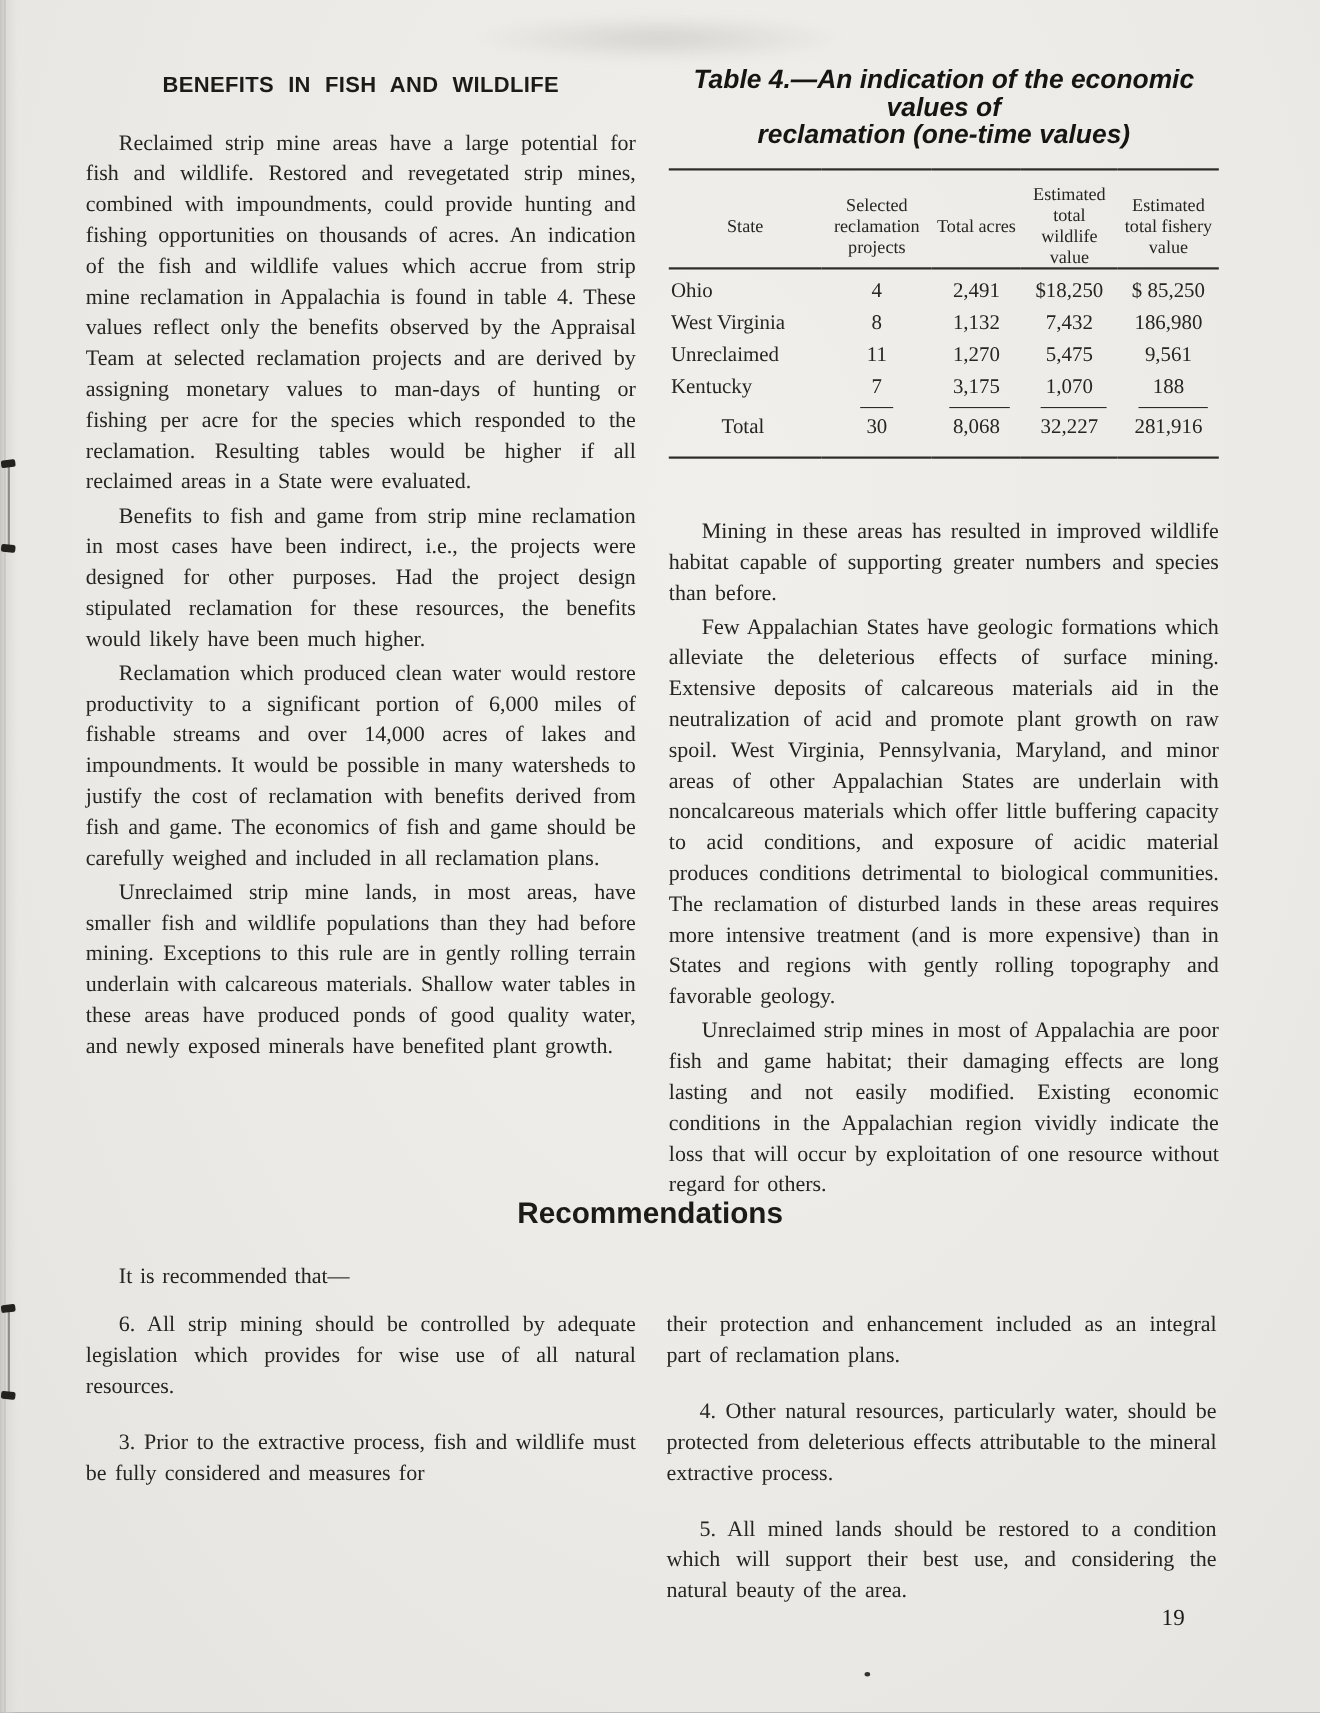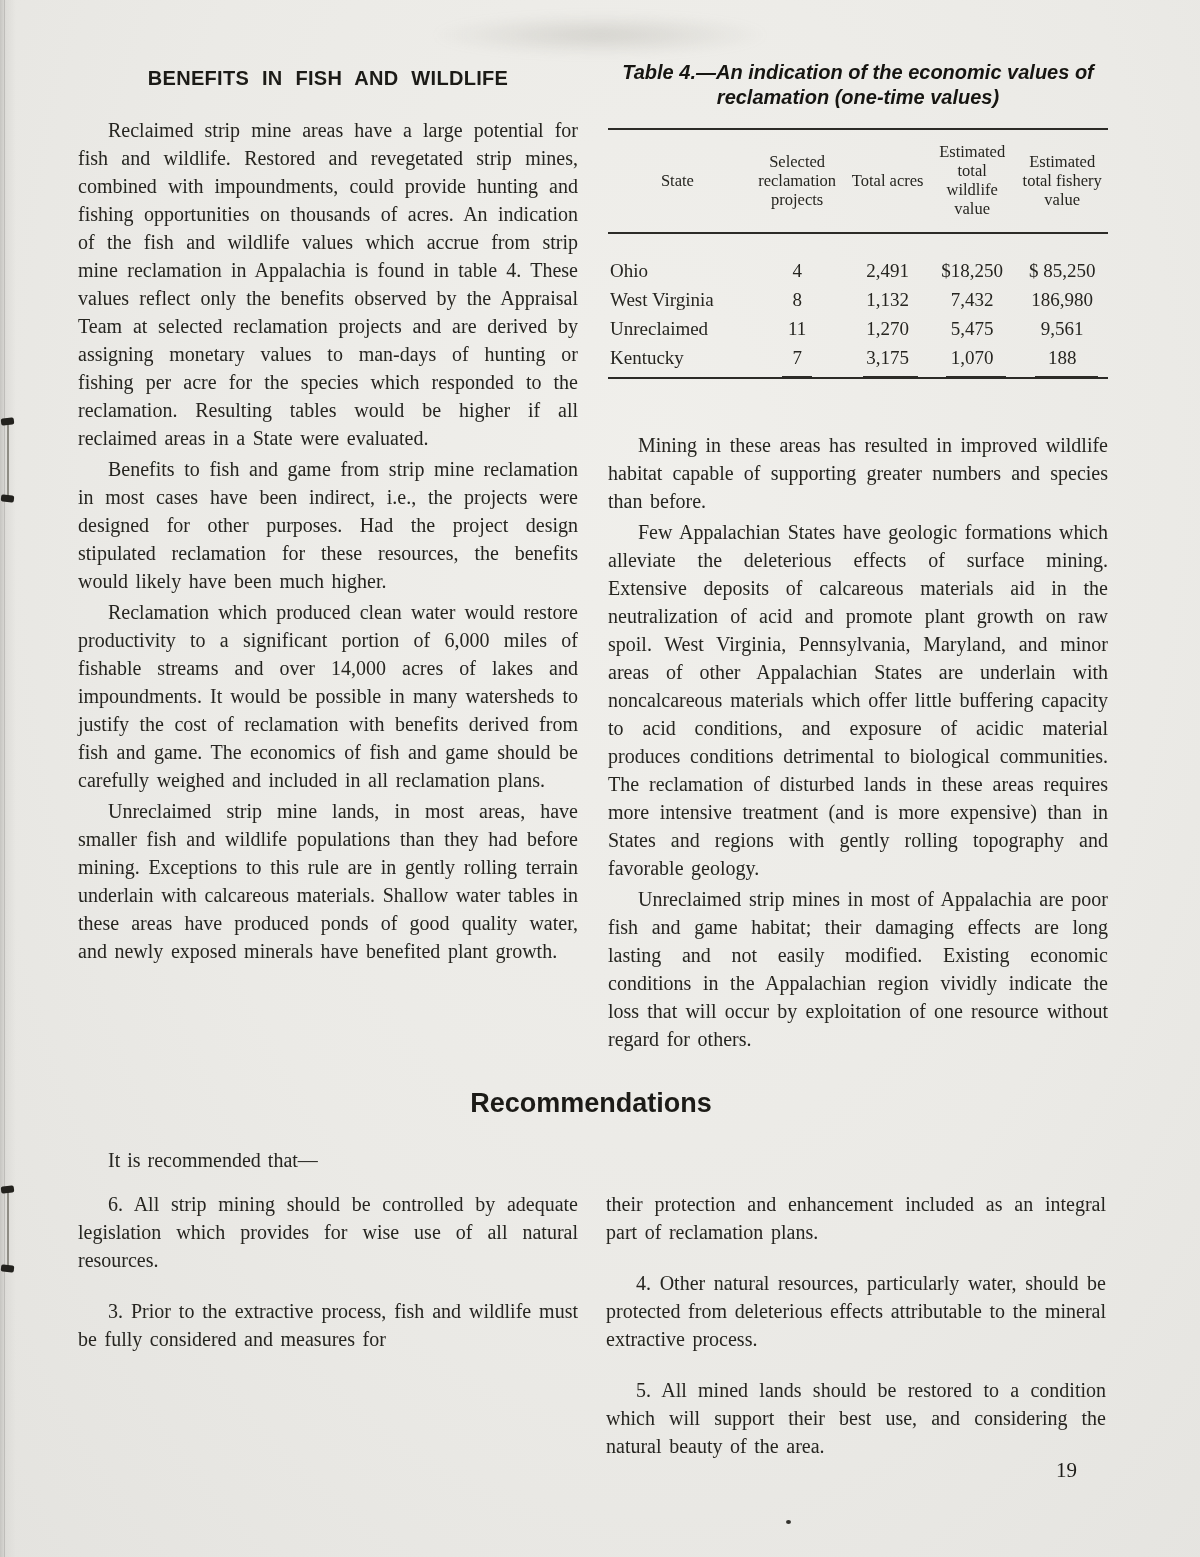--- a/index.html
+++ b/index.html
@@ -35,34 +35,34 @@
 
   .sec-heading {
     font-family:"Liberation Sans","DejaVu Sans",sans-serif;
     font-weight:bold; font-size:20px; letter-spacing:.3px; word-spacing:7px;
     text-align:center; text-indent:0; margin:0 0 24px 0; color:#1c1b17;
   }
 
   
   .tbl-title {
     font-family:"Liberation Sans","DejaVu Sans",sans-serif;
-    font-weight:bold; font-style:italic; font-size:20px; line-height:25px;
+    font-weight:bold; font-style:italic; font-size:24px; line-height:25px;
     text-align:center; margin:0 0 18px 0; color:#161511;
   }
   .tbl-title span { display:block; }
   table.t4 { width:100%; border-collapse:collapse; border-top:2px solid #2c2b27; border-bottom:2px solid #2c2b27; }
   table.t4 th {
     font-weight:normal; font-size:16.5px; line-height:19px; text-align:center;
-    vertical-align:middle; padding:12px 2px 14px 2px; border-bottom:2px solid #2c2b27;
+    vertical-align:middle; padding:12px 2px 0 2px; border-bottom:2px solid #2c2b27;
   }
   table.t4 td { font-size:19px; line-height:25px; padding:2px 2px; }
   td.c-state { text-align:left; padding-left:4px; }
   td.c-proj  { text-align:center; }
   td.c-num   { text-align:center; padding-right:8px; }
-  tr.first-row td { padding-top:24px; }
+  tr.first-row td { padding-top:7px; }
   tr.rules td { padding:4px 2px 0 2px; }
   tr.rules .srule  { border-top:1.8px solid #2c2b27; width:72%; margin-left:auto; margin-right:8px; height:0; }
   tr.rules .srule.center { width:30px; margin:0 auto; }
   tr.total td { padding-top:5px; padding-bottom:14px; }
   tr.total .c-state { padding-left:48px; }
 
   
   .rec-heading {
     position:absolute; left:0; top:1088px; width:1182px; text-align:center;
     font-family:"Liberation Sans","DejaVu Sans",sans-serif;
@@ -168,20 +168,27 @@
           <td>
               <div class="srule"></div>
             </td>
           <td>
               <div class="srule"></div>
             </td>
           <td>
               <div class="srule"></div>
             </td>
         </tr>
+        <tr class="total">
+          <td class="c-state">Total</td>
+          <td class="c-proj">30</td>
+          <td class="c-num">8,068</td>
+          <td class="c-num">32,227</td>
+          <td class="c-num">281,916</td>
+        </tr>
       </tbody>
     </table>
 
     <div style="height:52px;"></div>
     <p>Mining in these areas has resulted in improved wildlife habitat capable of supporting greater numbers and species than before.</p>
     <p>Few Appalachian States have geologic formations which alleviate the deleterious effects of surface mining. Extensive deposits of calcareous materials aid in the neutralization of acid and promote plant growth on raw spoil. West Virginia, Pennsylvania, Maryland, and minor areas of other Appalachian States are underlain with noncalcareous materials which offer little buffering capacity to acid conditions, and exposure of acidic material produces conditions detrimental to biological communities. The reclamation of disturbed lands in these areas requires more intensive treatment (and is more expensive) than in States and regions with gently rolling topography and favorable geology.</p>
     <p>Unreclaimed strip mines in most of Appalachia are poor fish and game habitat; their damaging effects are long lasting and not easily modified. Existing economic conditions in the Appalachian region vividly indicate the loss that will occur by exploitation of one resource without regard for others.</p>
   </div>
 
   <h2 class="rec-heading">Recommendations</h2>

